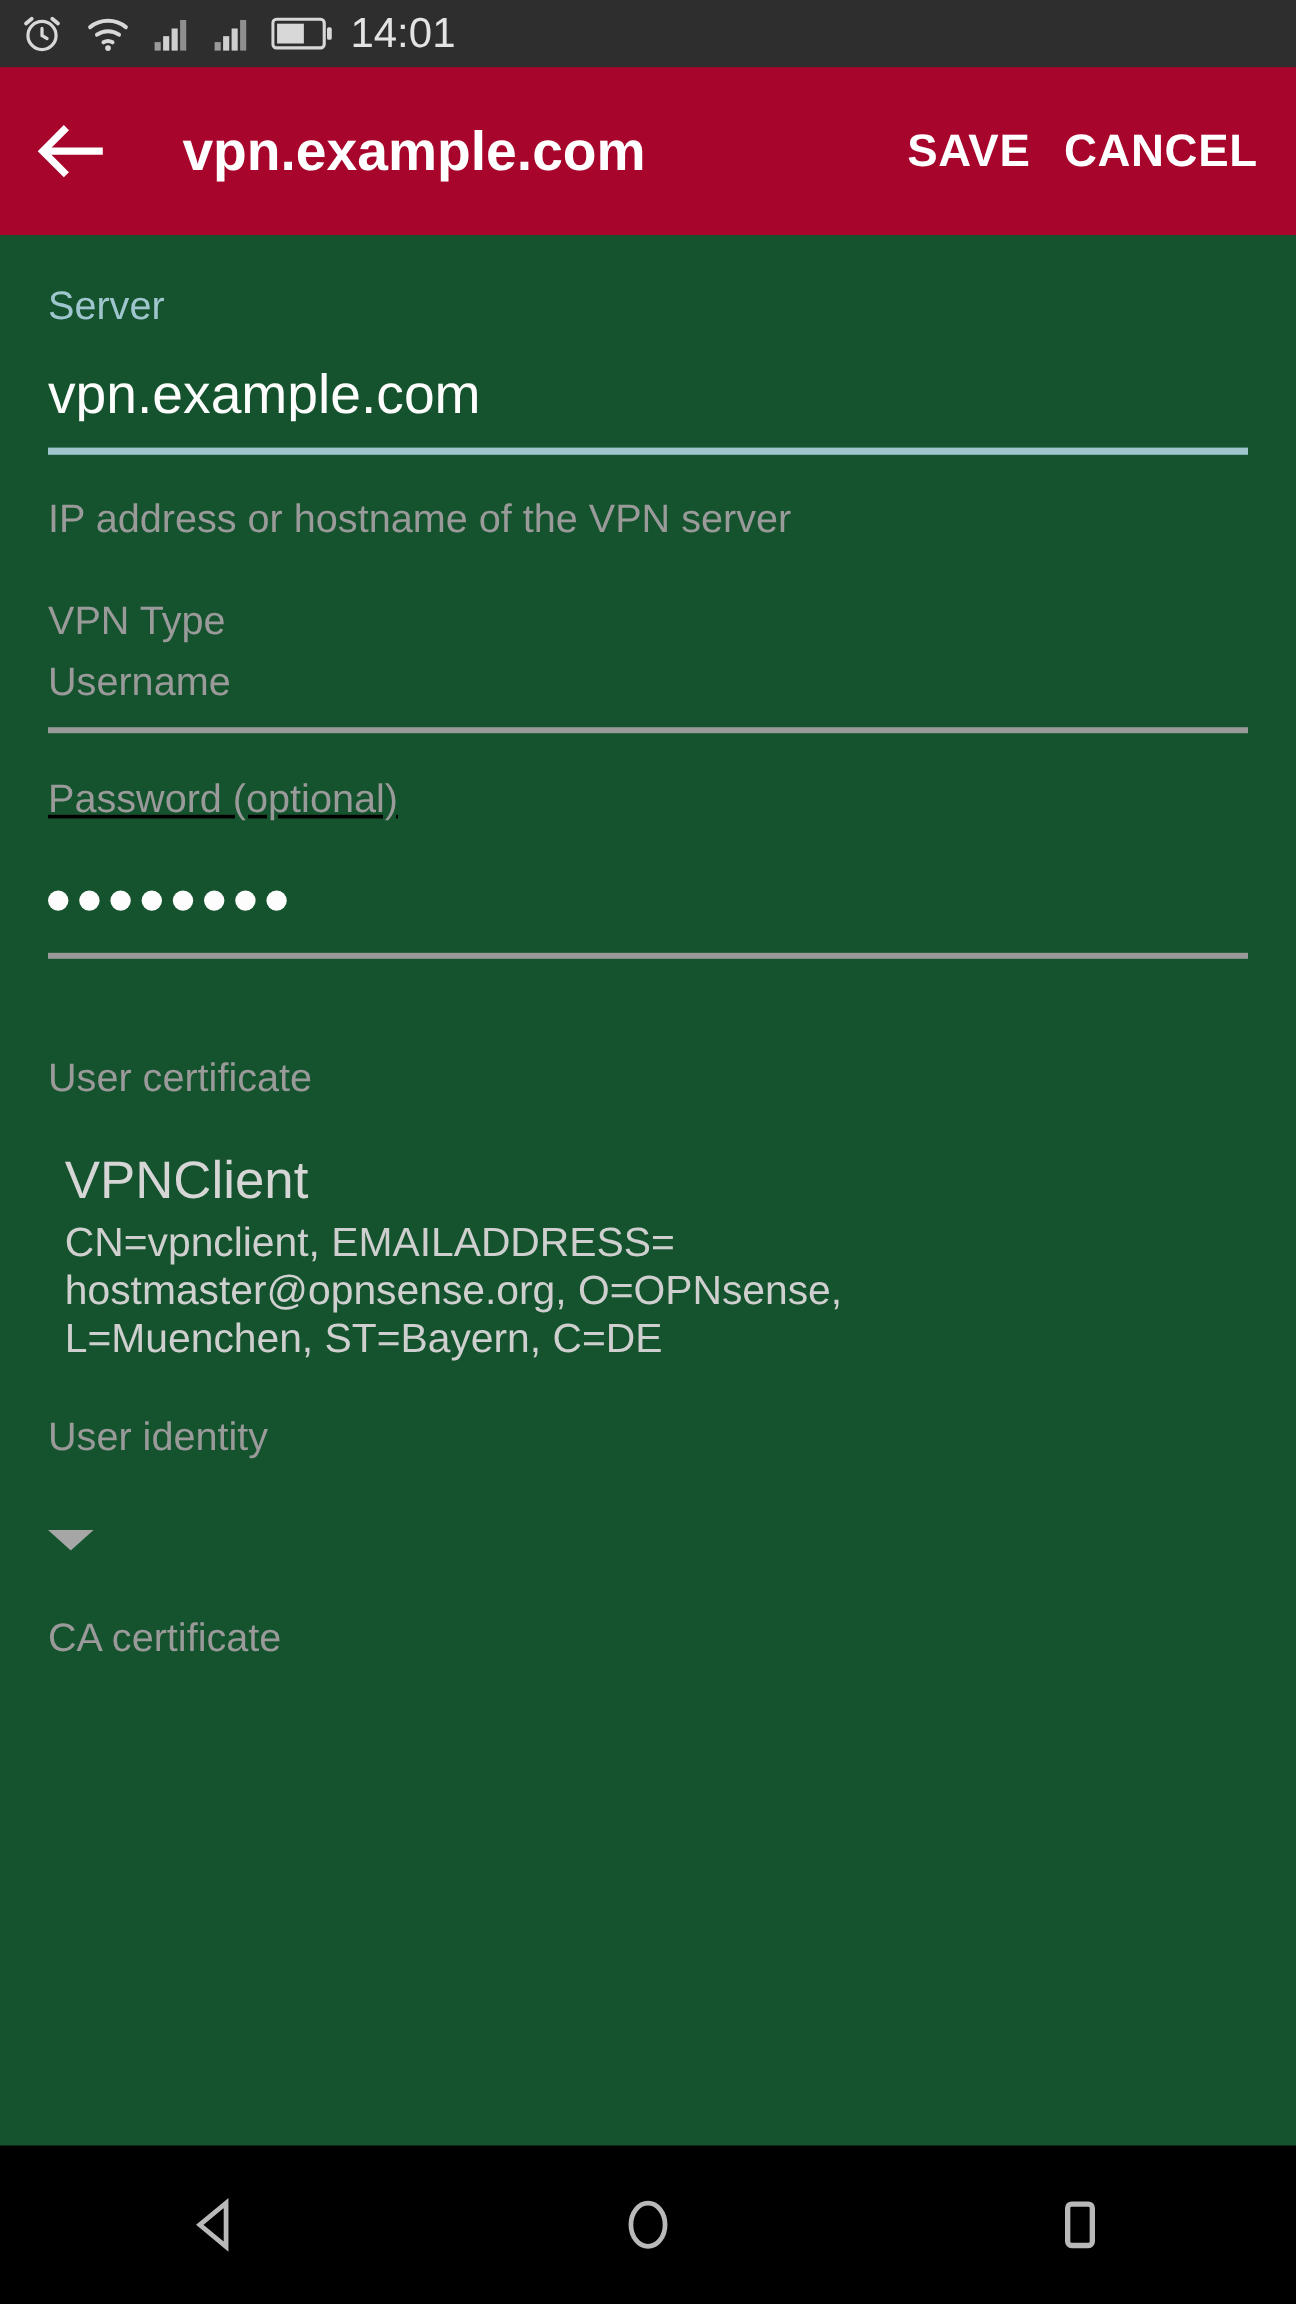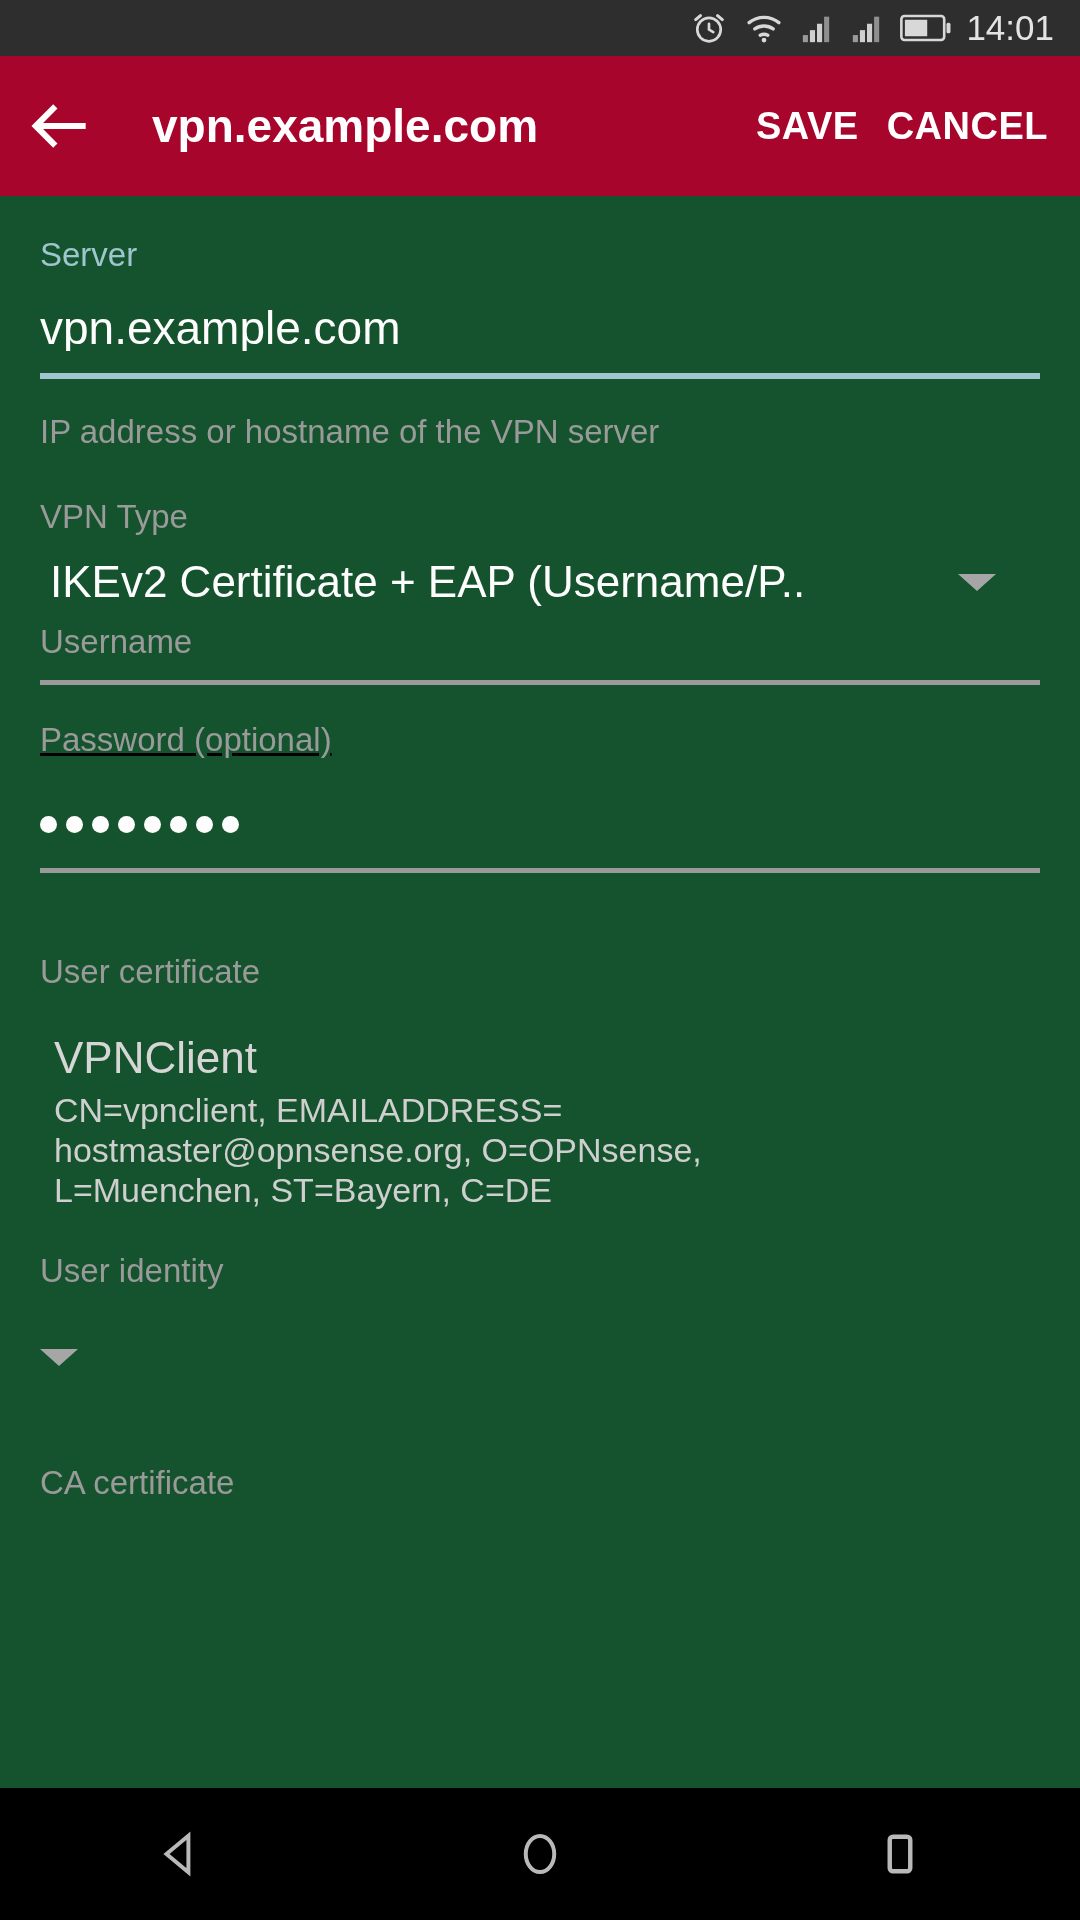--- a/index.html
+++ b/index.html
@@ -21,21 +21,21 @@
 
   
   #status-bar {
     position: absolute;
     top: 0; left: 0;
     width: 1080px;
     height: 56px;
     background: #2e2e2e;
     display: flex;
     align-items: center;
-    justify-content: flex-end;
+    justify-content: flex-start;
     padding-right: 26px;
     box-sizing: border-box;
   }
   .sb-icon {
     display: flex;
     align-items: center;
     justify-content: center;
     margin-left: 16px;
   }
   #status-clock {
@@ -268,24 +268,20 @@
     <div class="text-field" style="margin-top:42px;">
       <div class="field-label accent">Server</div>
       <div class="field-value" style="margin-top:34px;">vpn.example.com</div>
       <div class="field-underline accent" style="margin-top:22px;"></div>
     </div>
 
     <div class="helper-text" style="margin-top:36px;">IP address or hostname of the VPN server</div>
 
     <div style="margin-top:52px;">
       <div class="field-label">VPN Type</div>
-      <div class="spinner-row" style="margin-top:24px;">
-        <div class="spinner-value">IKEv2 Certificate + EAP (Username/P..</div>
-        <div class="spinner-arrow"></div>
-      </div>
     </div>
 
     <div class="text-field" style="margin-top:18px;">
       <div class="field-label">Username</div>
       <div class="field-underline" style="margin-top:22px;"></div>
     </div>
 
     <div class="text-field" style="margin-top:38px;text-decoration:underline;">
       <div class="field-label">Password (optional)</div>
       <div class="password-dots" style="margin-top:46px;height:44px;">
@@ -311,21 +307,21 @@
       </div>
     </div>
 
     <div style="margin-top:44px;">
       <div class="field-label">User identity</div>
       <div class="spinner-row" style="margin-top:62px;">
         <div class="spinner-arrow"></div>
       </div>
     </div>
 
-    <div style="margin-top:100px;">
+    <div style="margin-top:56px;">
       <div class="field-label">CA certificate</div>
     </div>
 
   </div>
 
   <div id="nav-bar">
     <div class="nav-btn">
       <svg width="56" height="56" viewBox="0 0 24 24">
         <path d="M15.6 4.2 L6.2 12 L15.6 19.8 Z" fill="none" stroke="#b9b9b9" stroke-width="1.7" stroke-linejoin="miter"></path>
       </svg>

